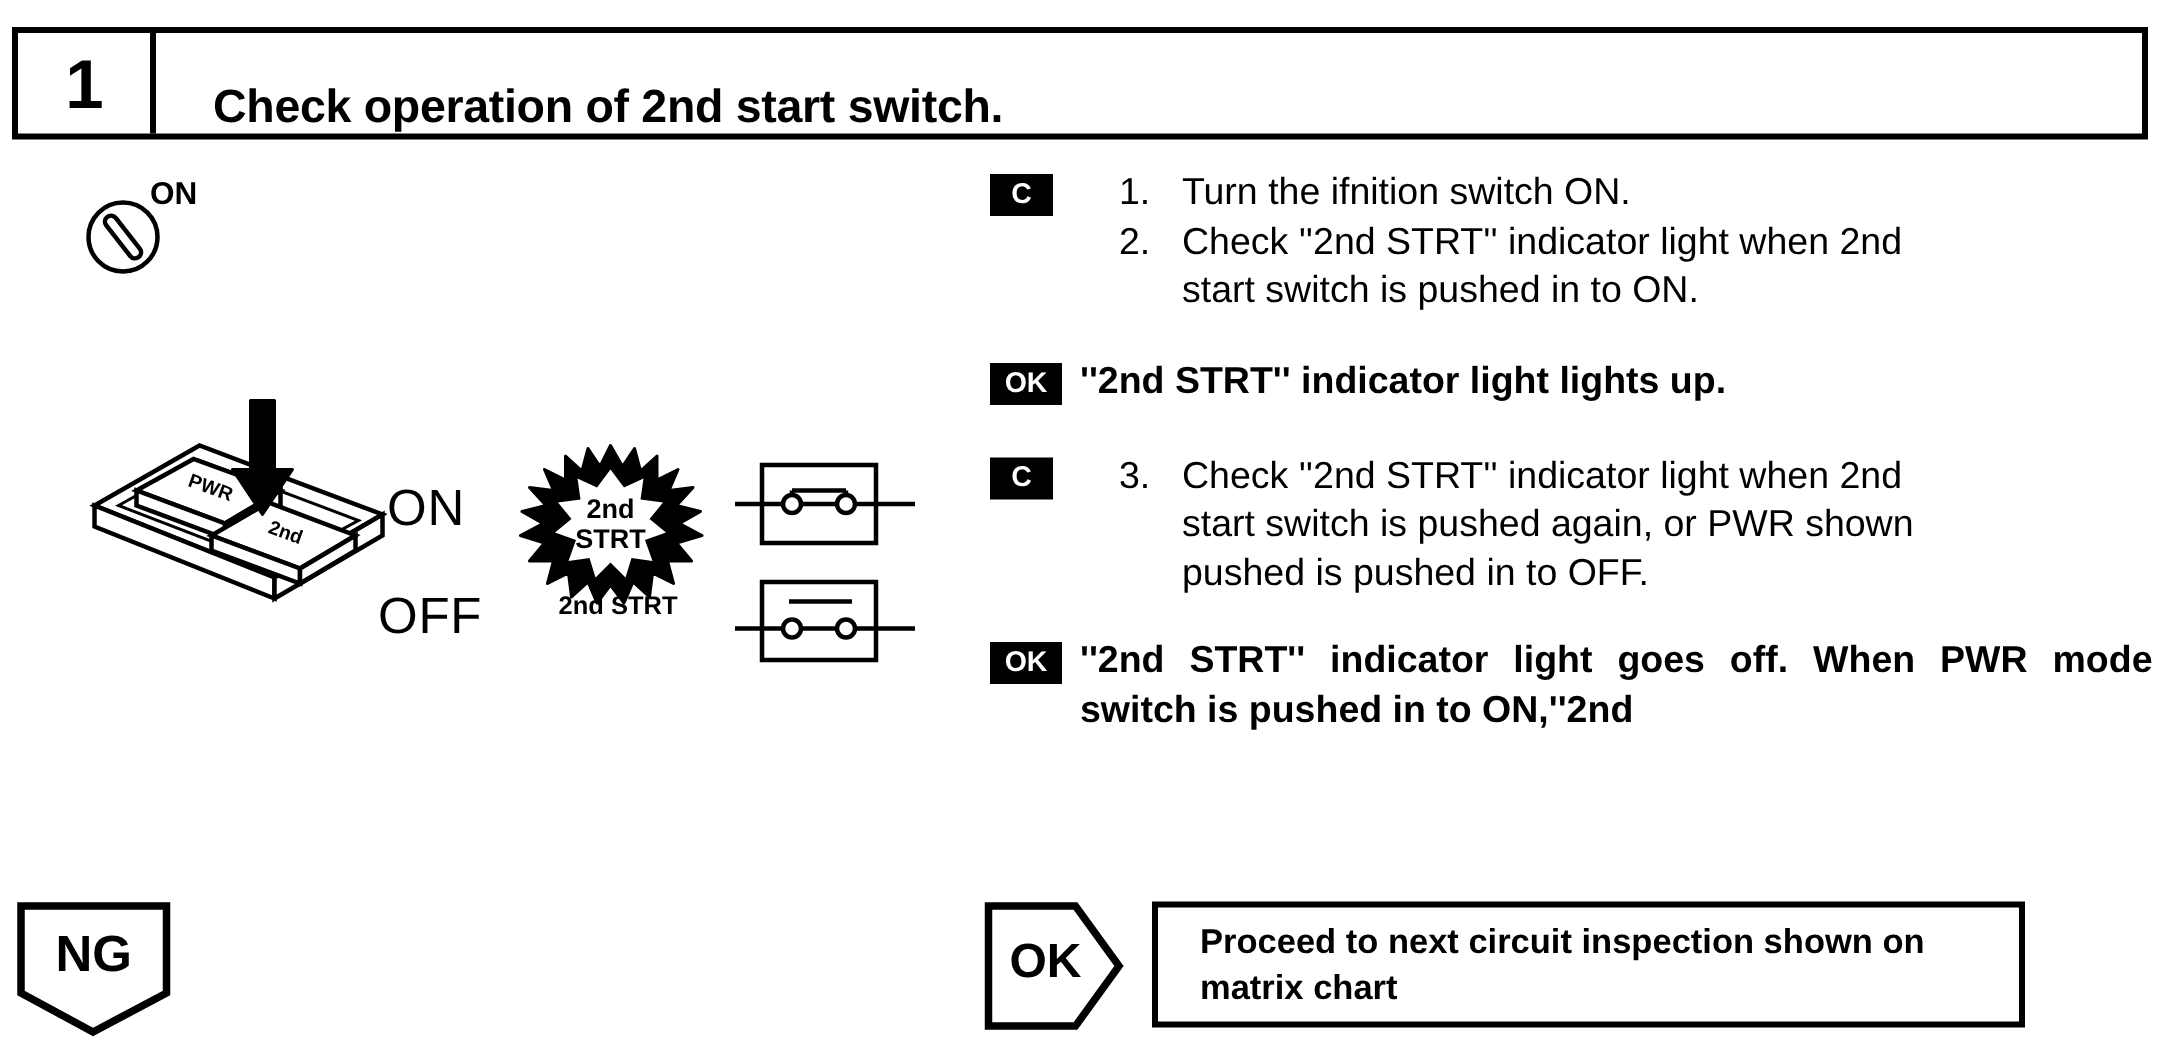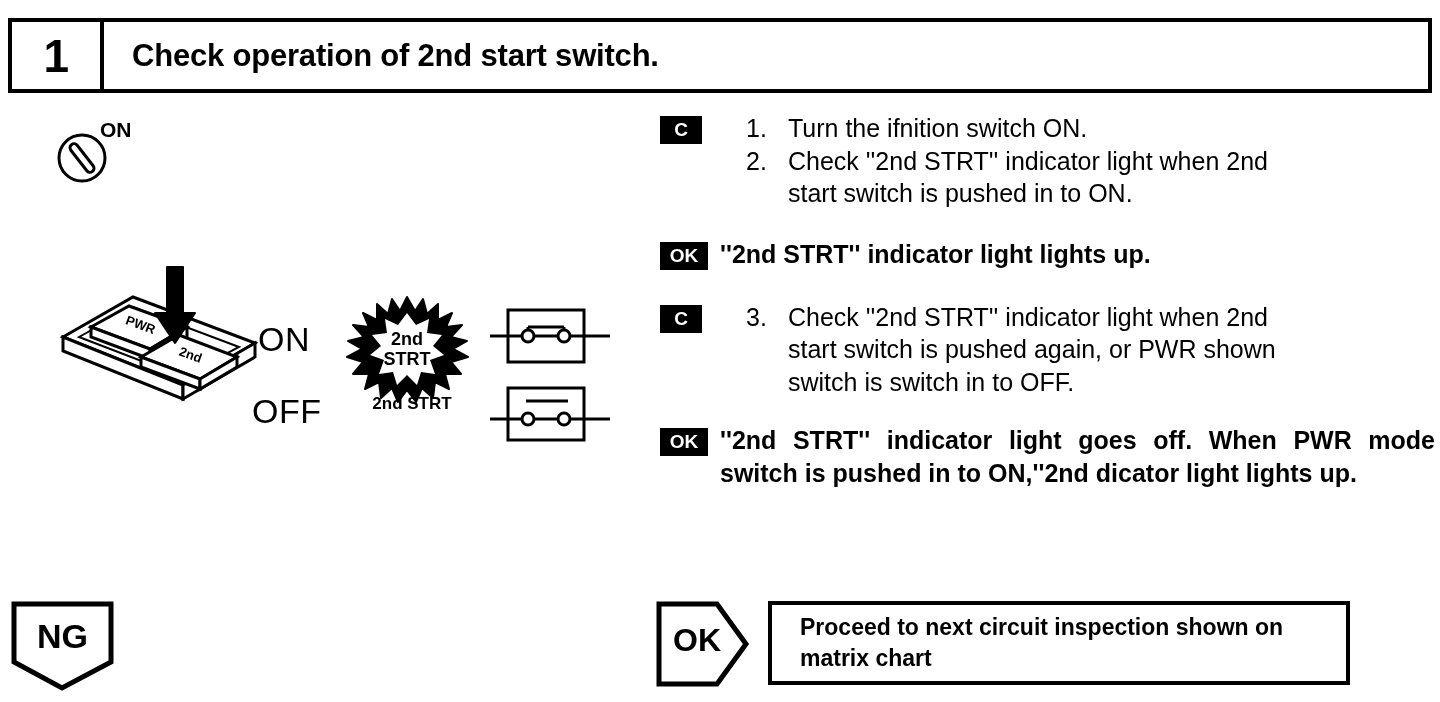--- a/index.html
+++ b/index.html
@@ -39,22 +39,22 @@
   }
   .step-number {
     font-size: 46px;
     font-weight: bold;
     line-height: 1;
     letter-spacing: -0.5px;
   }
   .step-title-cell {
     flex: 1 1 auto;
     display: flex;
-    align-items: center;
-    padding-left: 28px;
+    align-items: flex-end;
+    padding-left: 38px;
   }
   .step-title {
     font-size: 31px;
     font-weight: bold;
     letter-spacing: -0.2px;
     white-space: nowrap;
   }
 
   
   .illustration {
@@ -353,32 +353,31 @@
   </div>
 
   <div class="block blk3">
     <span class="badge badge-c">C</span>
     <div class="block-body">
       <div class="num-item">
         <span class="num-marker">3.</span>
         <span class="num-text">
           <span class="just">Check ''2nd STRT'' indicator light when 2nd</span>
           <span class="just">start switch is pushed again, or PWR shown</span>
-          <span>switch is switch in to OFF.</span>
+          <span>pushed is pushed in to OFF.</span>
         </span>
       </div>
     </div>
   </div>
 
   <div class="block blk4">
     <span class="badge badge-ok">OK</span>
     <div class="result-text" style="margin-left:12px;">
       <span class="solo">''2nd STRT'' indicator light goes off.</span>
       <span class="solo">When PWR mode switch is pushed in to ON,''2nd</span>
-      <span class="solo">dicator light lights up.</span>
     </div>
   </div>
 </div>
 
 <svg class="ng-pennant" viewBox="0 0 105 92">
   <path d="M4 4 L101 4 L101 62 L52 88 L4 62 Z" fill="#fff" stroke="#000" stroke-width="5" stroke-linejoin="miter"></path>
 </svg>
 <span class="ng-text">NG</span>
 
 <svg class="ok-pennant" viewBox="0 0 95 88">

